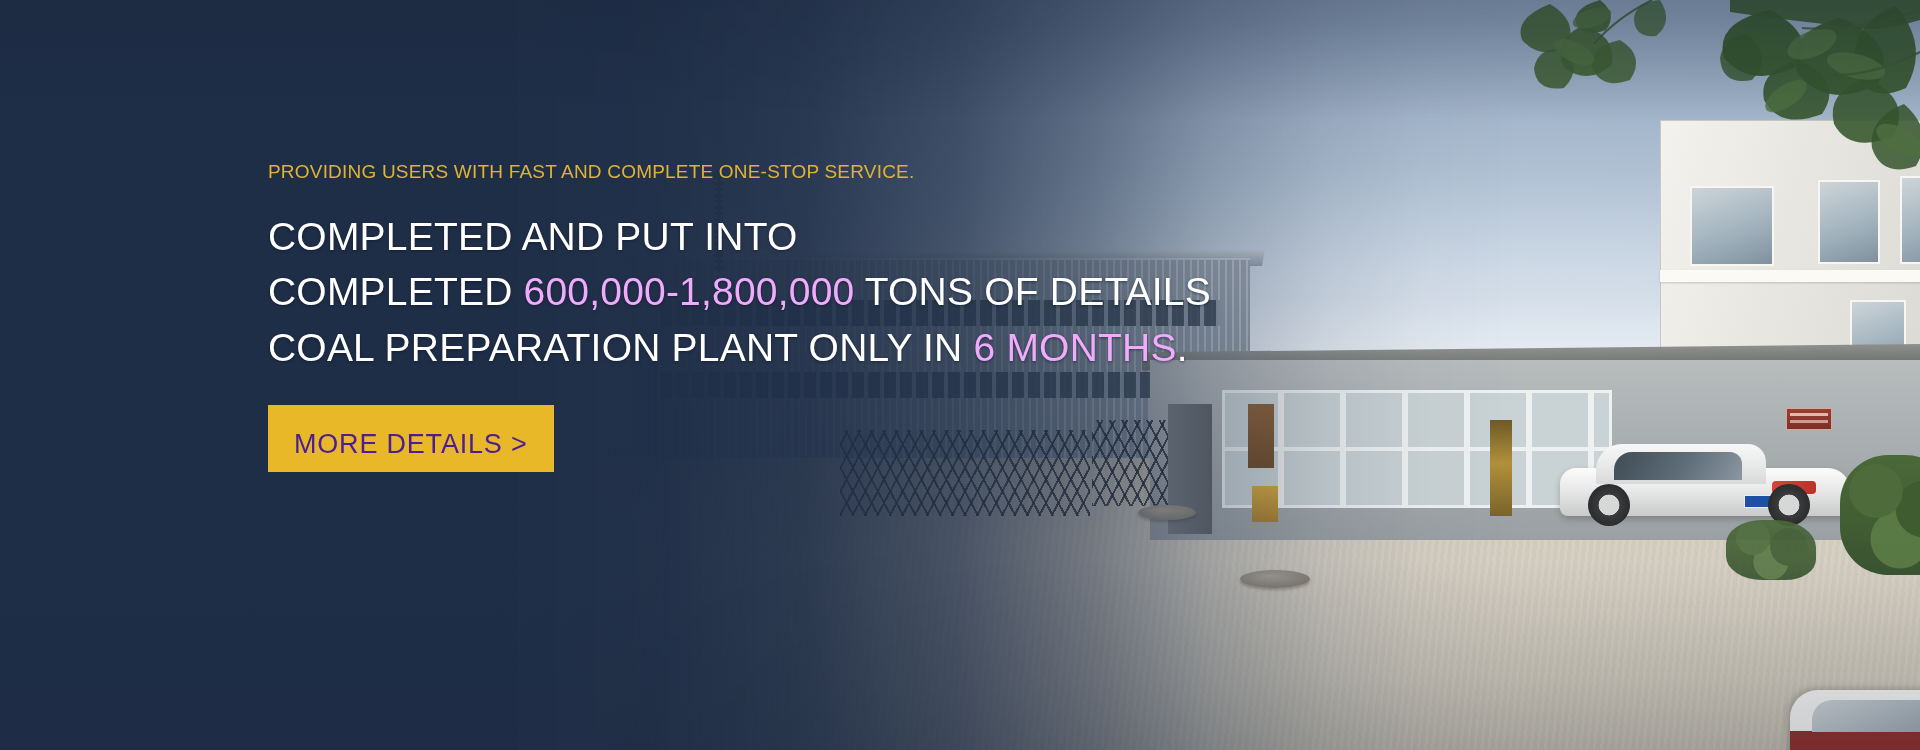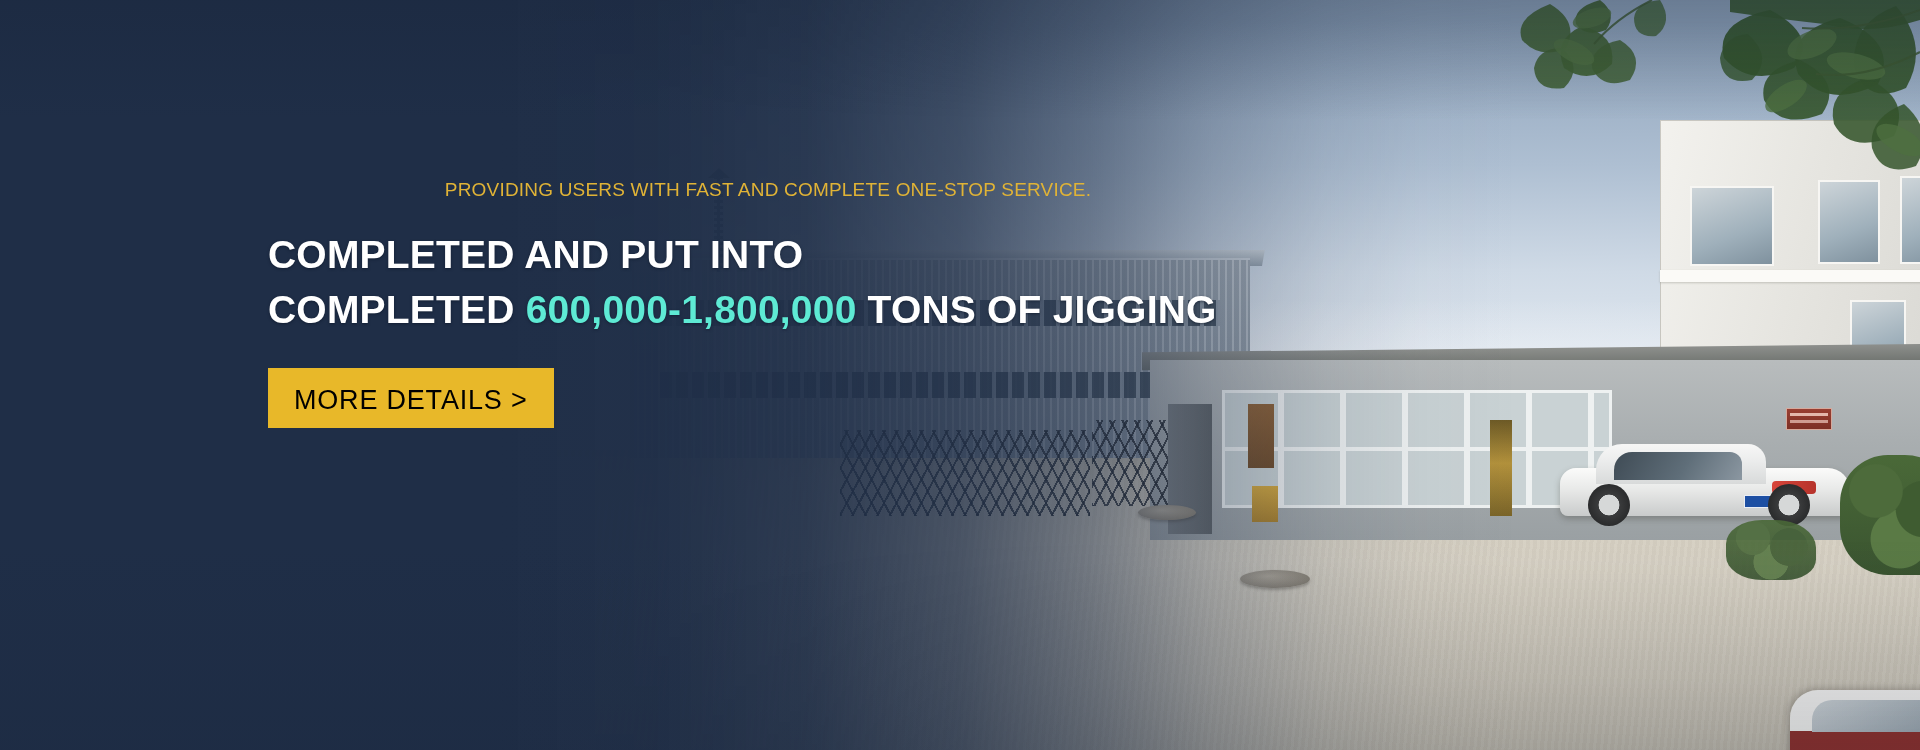--- a/index.html
+++ b/index.html
@@ -256,45 +256,44 @@
     font-size:30px;
     font-weight:bold;
     letter-spacing:.6px;
     line-height:1.1;
   }
   .subeyebrow{
     color:#e0b336;
     font-size:19px;
     font-weight:normal;
     letter-spacing:.2px;
-    margin-top:20px;
+    margin-top:2px;
     line-height:1.1;
-    text-align:center;
   }
   .headline{
     margin-top:26px;
     color:#ffffff;
     font-size:39px;
-    font-weight:bold;
+    font-weight:normal;
     line-height:1.42;
     letter-spacing:.2px;
     text-shadow:0 1px 3px rgba(10,18,34,.55);
   }
   .headline .hl{
-    color:#5eead4;
+    color:#f0abfc;
   }
   .cta{
     display:inline-block;
     margin-top:30px;
     background:#e8b829;
-    color:#000000;
+    color:#4c1d95;
     font-size:27px;
     font-weight:normal;
     letter-spacing:.8px;
-    padding:17px 26px 12px 26px;
+    padding:24px 26px 12px 26px;
     border:none;
     cursor:pointer;
     line-height:1.15;
     text-decoration:none;
     font-family:"Liberation Sans", sans-serif;
   }
 </style>
 </head>
 <body>
 
@@ -394,21 +393,24 @@
   <div class="content">
 
 
     <div class="subeyebrow">PROVIDING USERS WITH FAST AND COMPLETE ONE-STOP SERVICE.</div>
 
     <div class="headline">
       <div>
         <span>COMPLETED AND PUT INTO</span>
       </div>
       <div>
-        <span>COMPLETED </span><span class="hl">600,000-1,800,000</span><span> TONS OF JIGGING</span>
+        <span>COMPLETED </span><span class="hl">600,000-1,800,000</span><span> TONS OF DETAILS</span>
+      </div>
+      <div>
+        <span>COAL PREPARATION PLANT ONLY IN </span><span class="hl">6 MONTHS</span><span>.</span>
       </div>
     </div>
 
     <a href="#" class="cta">MORE DETAILS &gt;</a>
 
   </div>
 
 </div>
 
 </body></html>

